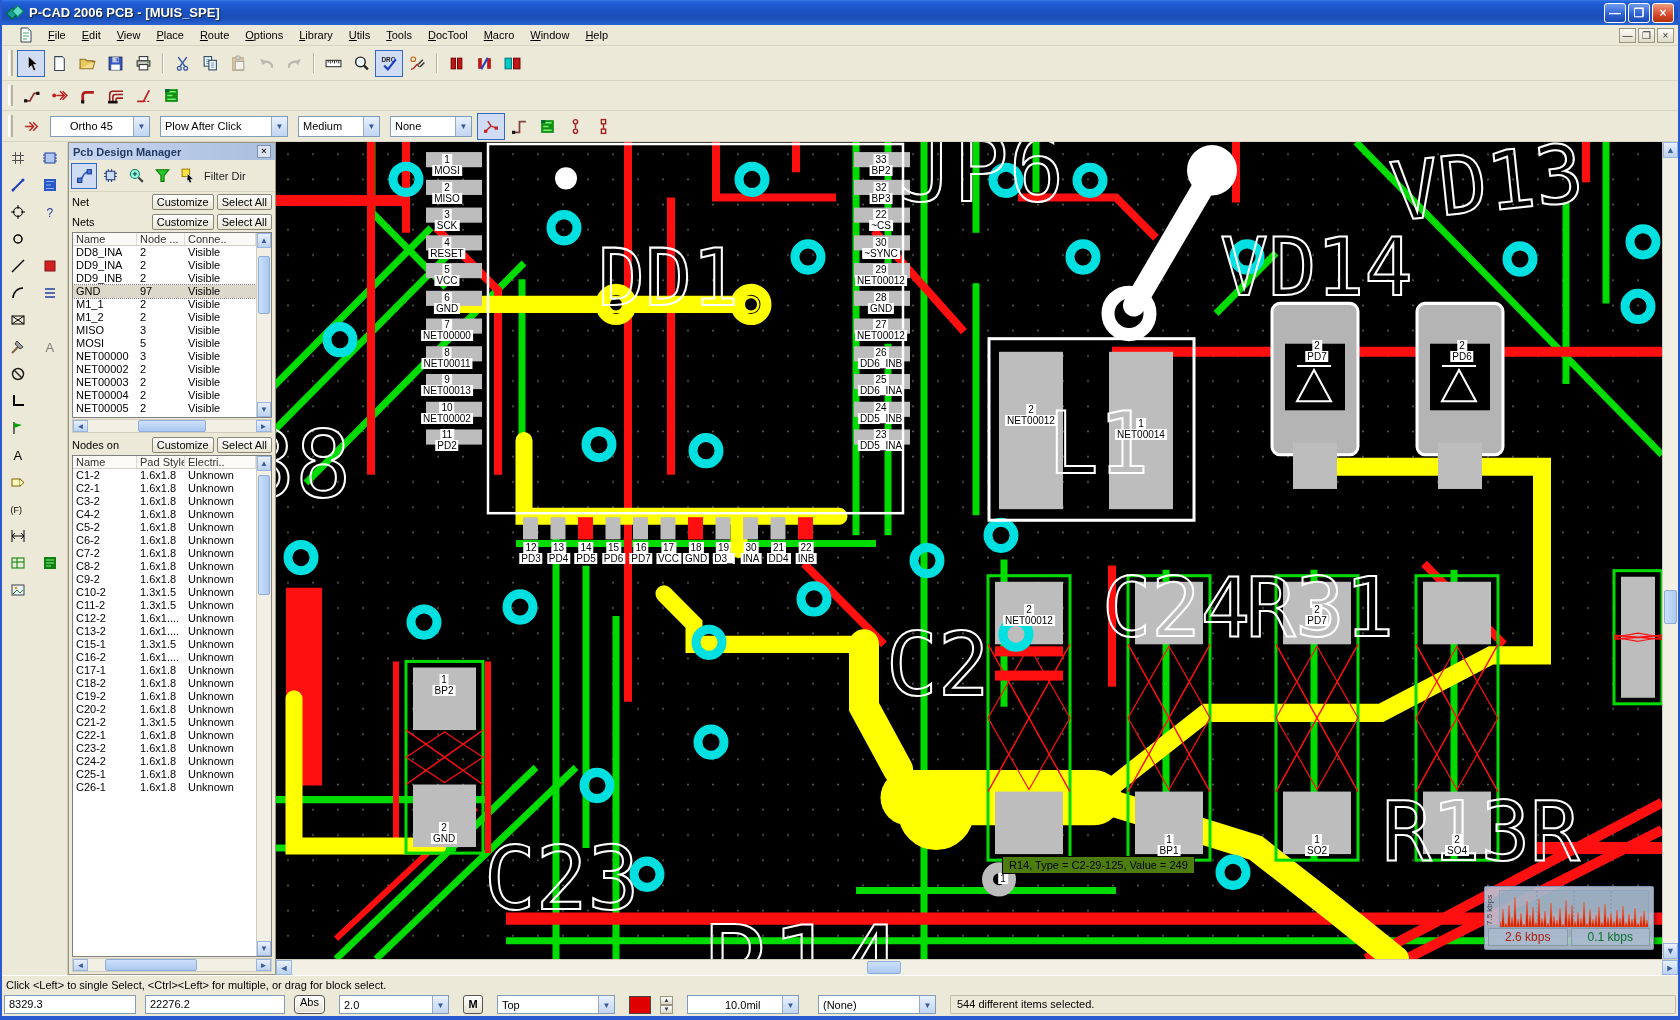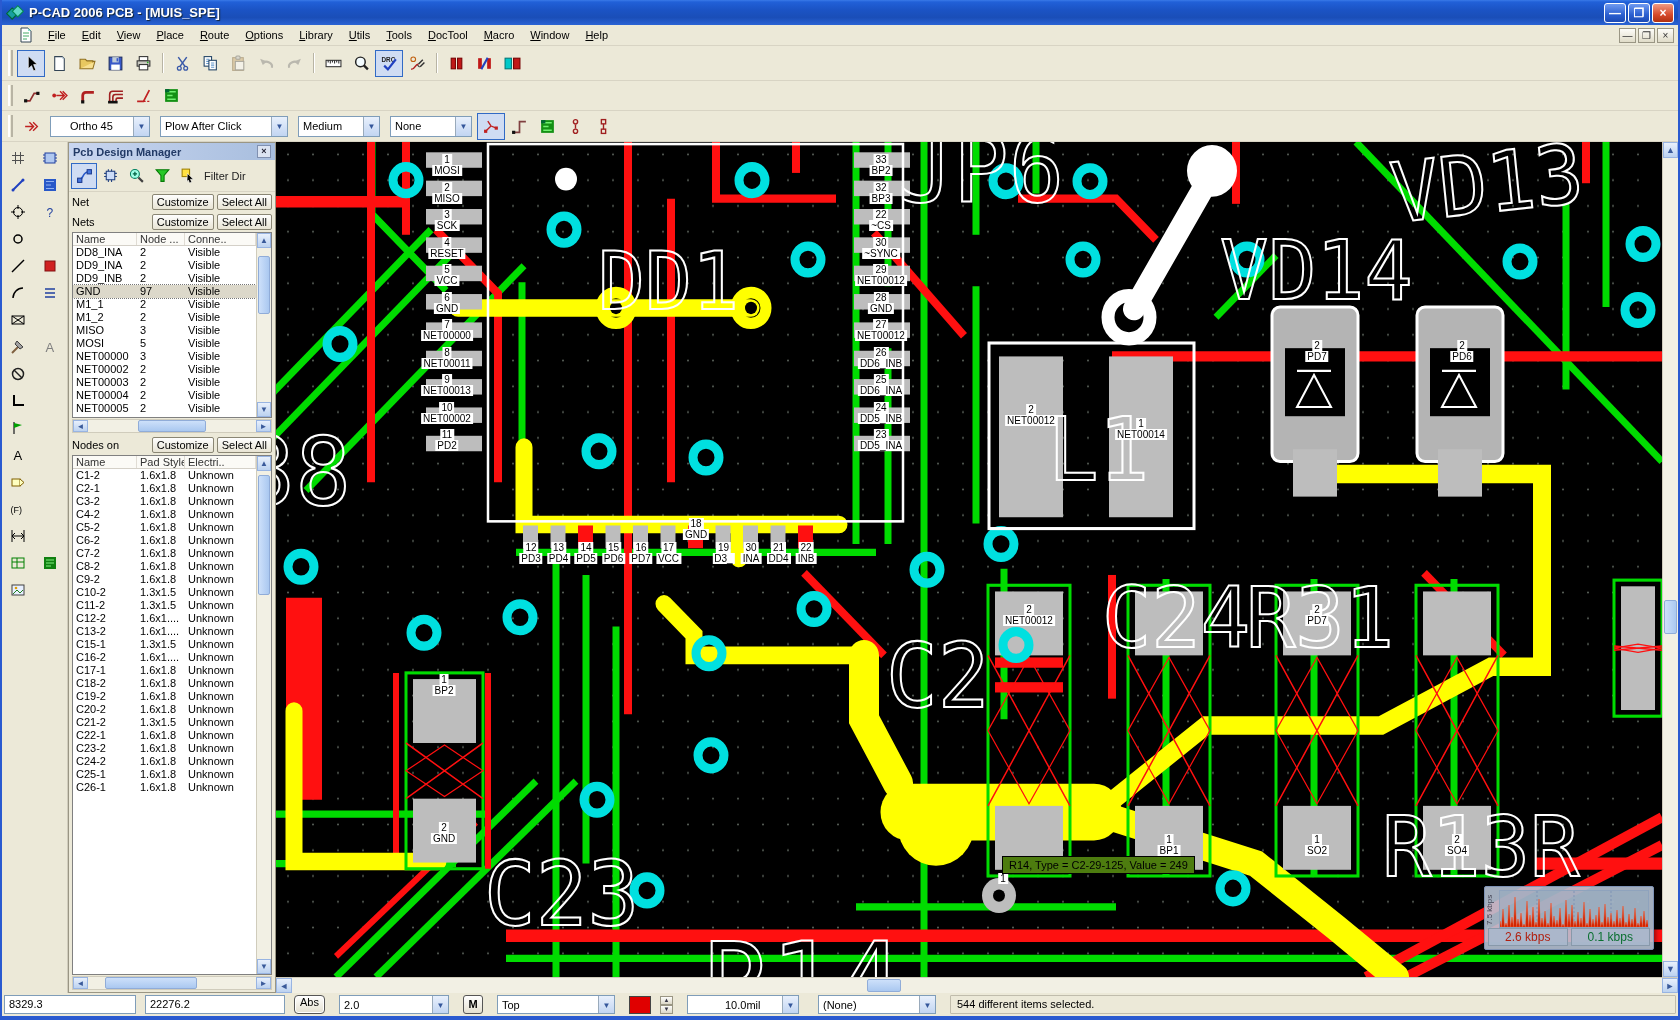--- a/index.html
+++ b/index.html
@@ -1142,21 +1142,21 @@
                 <div><span>PD6</span></div>
               </div>
               <div class="plabel" style="left: 365px; top: 400px;">
                 <div><span>16</span></div>
                 <div><span>PD7</span></div>
               </div>
               <div class="plabel" style="left: 392.5px; top: 400px;">
                 <div><span>17</span></div>
                 <div><span>VCC</span></div>
               </div>
-              <div class="plabel" style="left: 420px; top: 376px;">
+              <div class="plabel" style="left: 420px; top: 400px;">
                 <div><span>18</span></div>
                 <div><span>GND</span></div>
               </div>
               <div class="plabel" style="left: 447.5px; top: 400px;">
                 <div><span>19</span></div>
                 <div><span>D3_</span></div>
               </div>
               <div class="plabel" style="left: 475px; top: 400px;">
                 <div><span>30</span></div>
                 <div><span>INA</span></div>
@@ -1243,20 +1243,23 @@
       <div id="cv-hscroll">
         <div class="arr">◄</div>
         <div class="track">
             <div class="thumb"></div>
           </div>
         <div class="arr">►</div>
       </div>
     </div>
   </div>
 
+  <div id="promptbar">
+      <span>Click &lt;Left&gt; to single Select, &lt;Ctrl&gt;&lt;Left&gt; for multiple, or drag for block select.</span>
+    </div>
 
   <div id="statusbar">
     <div id="st-x" class="st-field">8329.3</div>
     <div id="st-y" class="st-field">22276.2</div>
     <div id="st-abs">Abs</div>
     <div class="combo st-combo" style="width:110px;">
       <span class="cval">2.0</span>
         <span class="cbtn">▼</span>
     </div>
     <div id="st-m">M</div>

